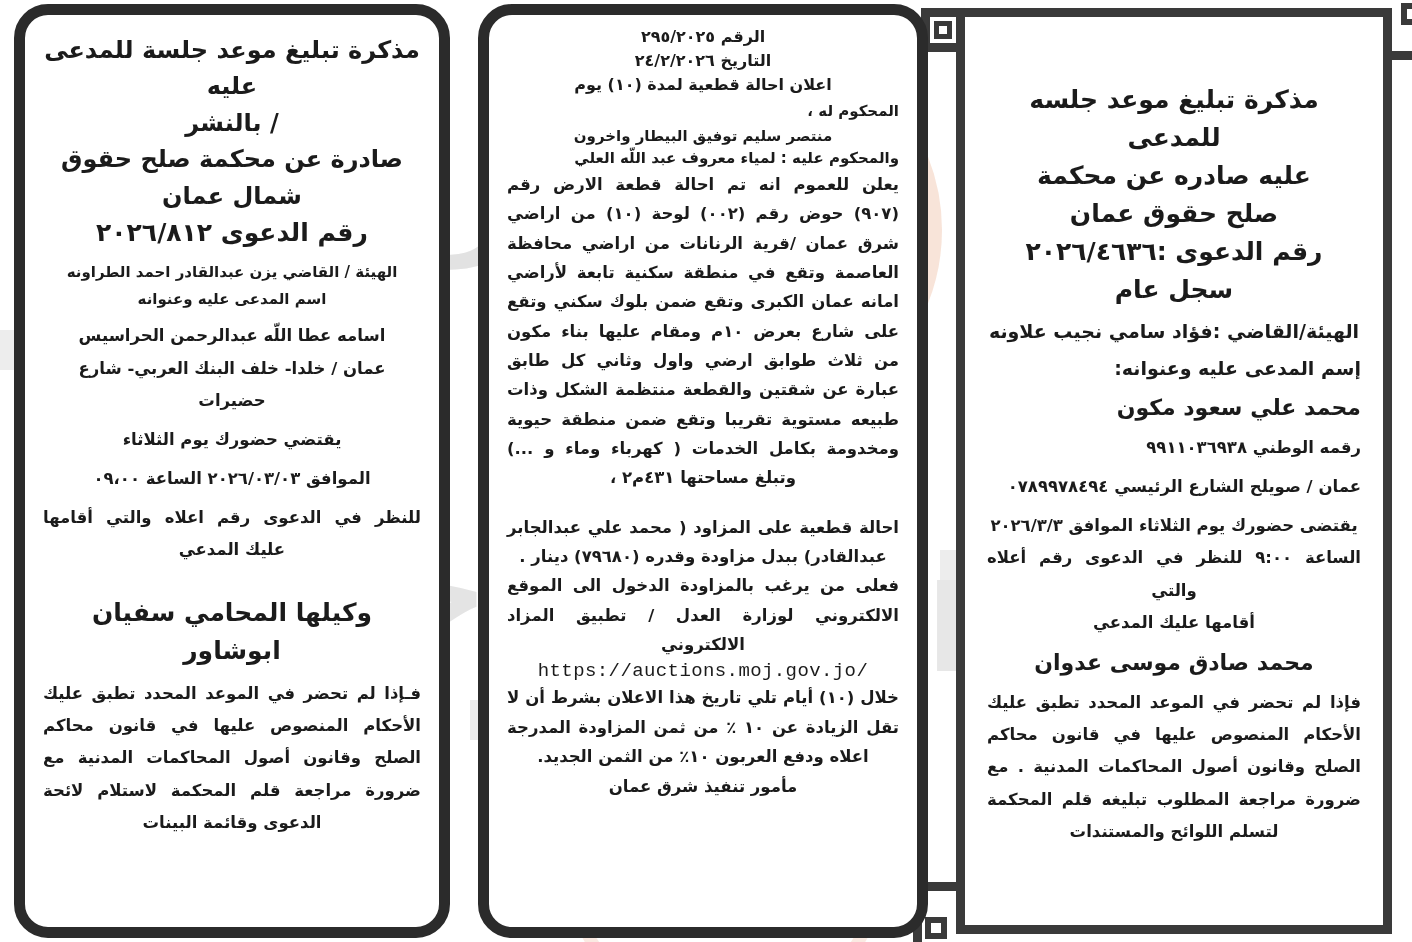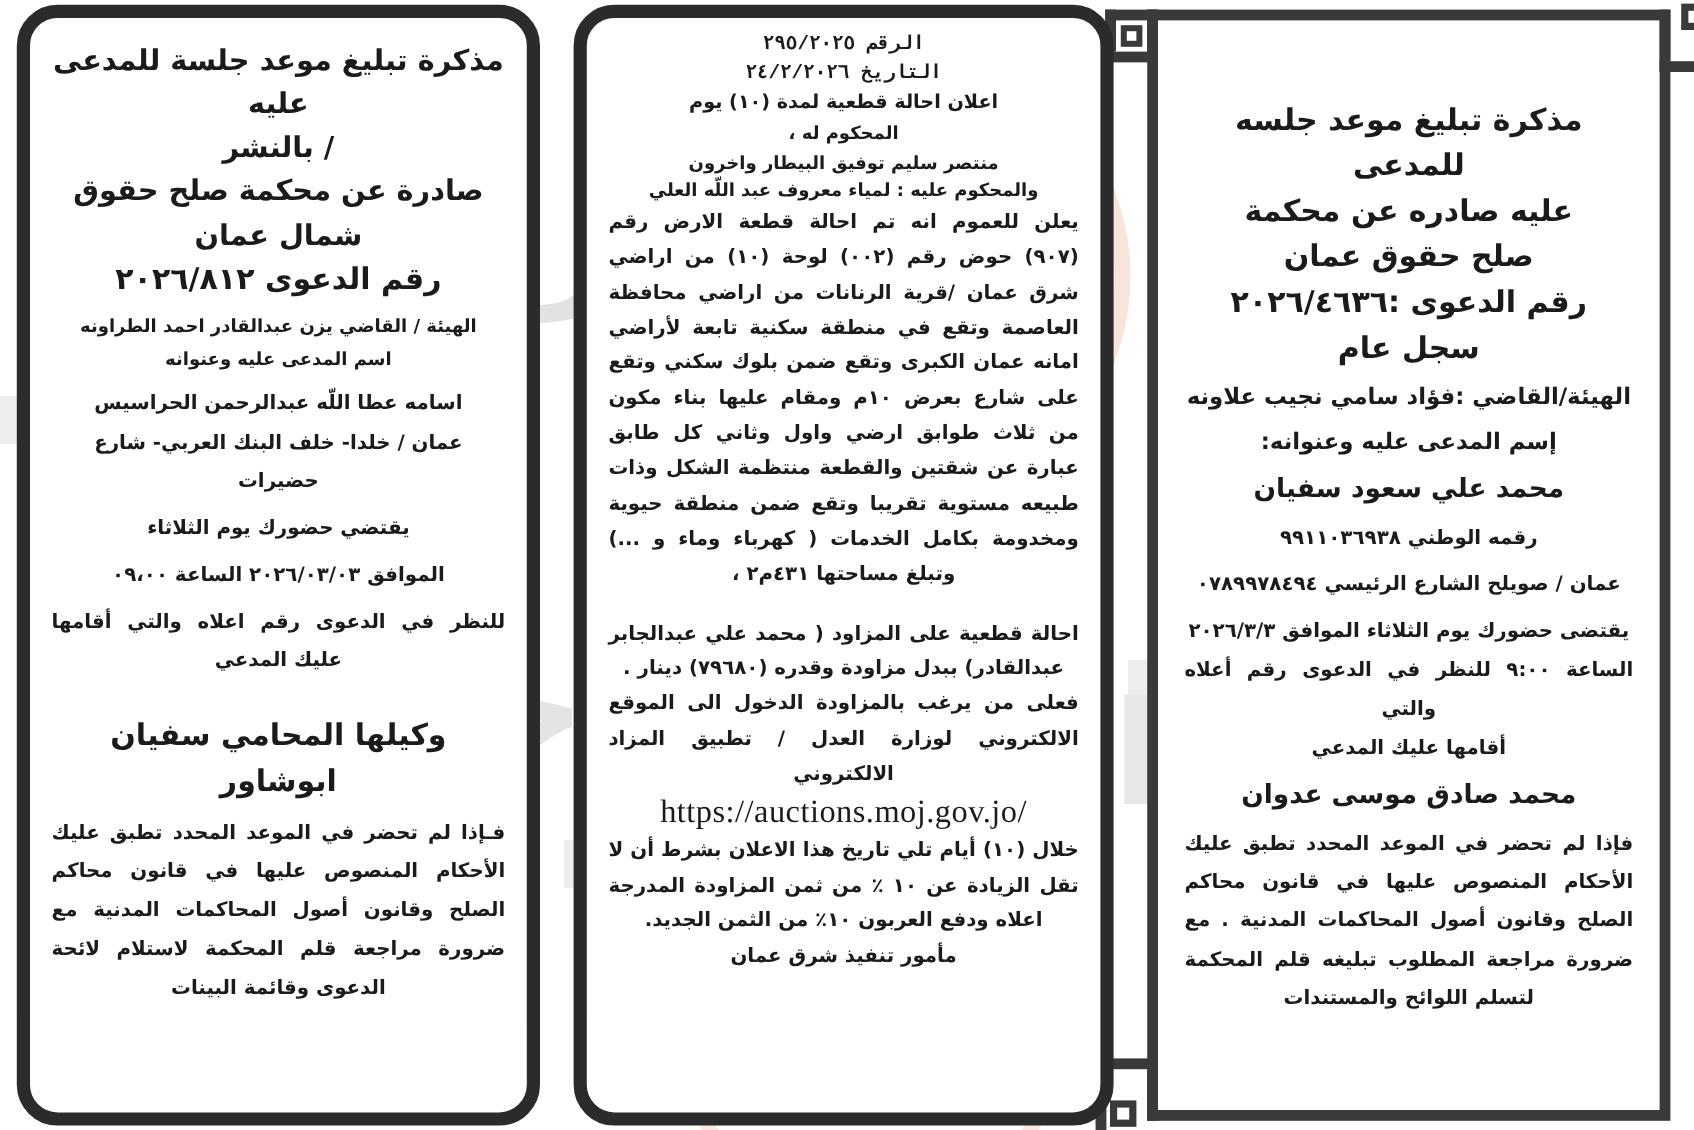--- a/index.html
+++ b/index.html
@@ -155,40 +155,40 @@
   .hdr-m{
     font-size:19px;font-weight:bold;line-height:1.6;
   }
   .body-s{
     font-size:16.5px;font-weight:bold;line-height:1.95;
   }
   .body-xs{
     font-size:15px;font-weight:bold;line-height:1.8;
   }
   .just{ text-align:justify; text-align-last:center; }
-  .rgt{ text-align:center; }
+  .rgt{ text-align:right; }
   .lft{ text-align:center; }
   .ctr{ text-align:center; }
   .gap-s{height:7px;}
   .gap-l{height:20px;}
 
   .url-line{
-    font-family:Liberation Serif, serif;
-    font-size:27px;
+    font-family:Liberation Mono, monospace;
+    font-size:19px;
     font-weight:400;
     direction:ltr;
     text-align:center;
     letter-spacing:.4px;
     color:#1b1b1b;
     line-height:1.25;
   }
 
   .mid-num{
     font-size:16px;font-weight:bold;
-    text-align:center;line-height:1.5;font-family:Liberation Mono, monospace;
+    text-align:center;line-height:1.5;
   }
 
   .tight{line-height:1.45;}
 </style>
 </head>
 <body>
 
 <div id="watermark-layer">
   <div class="wm-band wm-band-1"></div>
   <div class="wm-band wm-band-2"></div>
@@ -248,21 +248,21 @@
         <div class="t hdr-xl ctr">مذكرة تبليغ موعد جلسه للمدعى</div>
         <div class="t hdr-xl ctr">عليه صادره عن محكمة</div>
         <div class="t hdr-xl ctr">صلح حقوق عمان</div>
         <div class="t hdr-xl ctr">رقم الدعوى :٢٠٢٦/٤٦٣٦</div>
         <div class="t hdr-xl ctr">سجل عام</div>
         <div class="gap-s"></div>
         <div class="t hdr-m ctr">الهيئة/القاضي :فؤاد سامي نجيب علاونه</div>
         <div class="gap-s"></div>
         <div class="t hdr-m rgt">إسم المدعى عليه وعنوانه:</div>
         <div class="gap-s"></div>
-        <div class="t hdr-l rgt">محمد علي سعود سفيان</div>
+        <div class="t hdr-l rgt">محمد علي سعود مكون</div>
         <div class="gap-s"></div>
         <div class="t body-s rgt">رقمه الوطني ٩٩١١٠٣٦٩٣٨</div>
         <div class="gap-s"></div>
         <div class="t body-s rgt">عمان / صويلح الشارع الرئيسي ٠٧٨٩٩٧٨٤٩٤</div>
         <div class="gap-s"></div>
         <div class="t body-s just">يقتضى حضورك يوم الثلاثاء  الموافق ٢٠٢٦/٣/٣</div>
         <div class="t body-s just">الساعة ٩:٠٠ للنظر في الدعوى رقم أعلاه والتي</div>
         <div class="t body-s lft">أقامها عليك المدعي</div>
         <div class="gap-s"></div>
         <div class="t hdr-l ctr">محمد صادق موسى عدوان</div>

